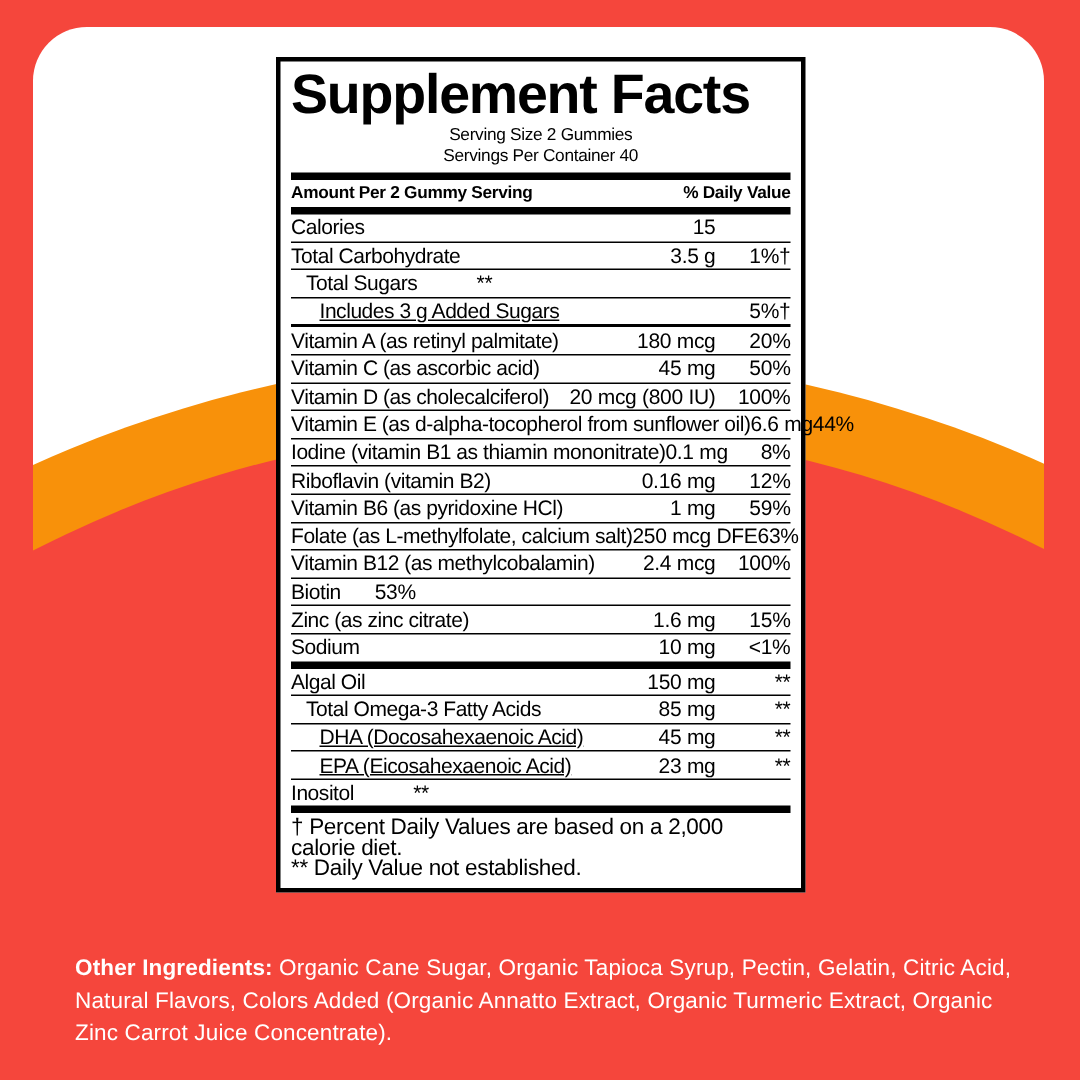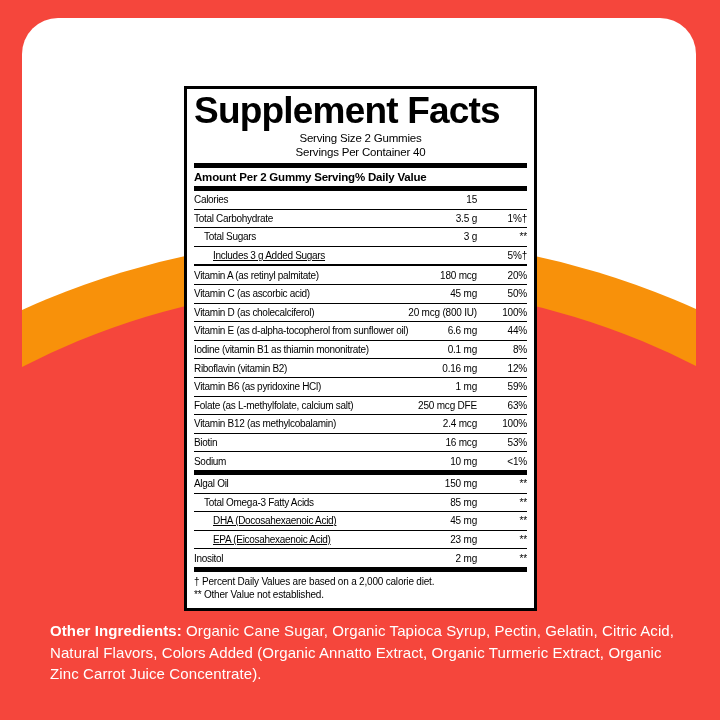--- a/index.html
+++ b/index.html
@@ -13,49 +13,49 @@
     position:absolute; left:22px; top:18px; width:674px; height:702px;
     background:#ffffff; border-radius:36px 36px 0 0; overflow:hidden;
   }
   .arc { position:absolute; border-radius:50%; }
   .arc-orange { left:-481px; top:219px; width:1638px; height:1638px; background:#F8910A; }
   .arc-red    { left:-399px; top:267px; width:1474px; height:1474px; background:#F5463C; }
 
   .panel {
     position:absolute; left:162px; top:20px; width:353px;
     background:#ffffff; border:3px solid #000; padding:2px 7px 6px 7px;
-    color:#000; z-index:5;margin-top:48px;
+    color:#000; z-index:5;
   }
   .panel-title {
     font-size:37px; font-weight:700; letter-spacing:-0.8px;
     line-height:40px; white-space:nowrap;
   }
   .serving-line { font-size:11.5px; line-height:14px; letter-spacing:-0.2px;text-align:center; }
   .bar-thick { height:5px; background:#000; }
   .bar-1 { margin-top:4px; }
   .hdr-row {
-    display:flex; align-items:center;
+    display:flex; justify-content:space-between; align-items:center;
     padding:3px 0; font-size:11.5px; font-weight:700; letter-spacing:-0.2px;
   }
   .frow {
     display:flex; align-items:center;
     padding:2.3px 0; border-top:1px solid #000;
-    font-size:10px; line-height:13px;
+    font-size:14px; line-height:13px;
   }
   .rule-none   { border-top:none; }
   .rule-medium { border-top:2.5px solid #000; }
   .fname  { white-space:nowrap; letter-spacing:-0.3px; }
   .indent-1 .fname { padding-left:10px; }
   .indent-2 .fname { padding-left:19px;text-decoration:underline; }
   .famount { flex:1; text-align:right; white-space:nowrap; letter-spacing:-0.2px; }
   .fdv     { width:50px; text-align:right; white-space:nowrap; letter-spacing:-0.2px; }
-  .footnotes { padding-top:3px; font-size:10px; line-height:13.5px; letter-spacing:-0.2px; }
+  .footnotes { padding-top:3px; font-size:15px; line-height:13.5px; letter-spacing:-0.2px; }
 
   .other-ing {
-    position:absolute; left:28px; top:602px; width:640px; z-index:6;
+    position:absolute; left:28px; top:617px; width:640px; z-index:6;
     color:#ffffff; font-size:15px; line-height:21.5px; letter-spacing:0.1px;
   }
   .other-ing b { font-weight:700; }
 </style>
 </head>
 <body>
 
 <div class="card">
   <div class="arc arc-orange"></div>
   <div class="arc arc-red"></div>
@@ -78,21 +78,20 @@
           <span class="famount">15</span>
           <span class="fdv"></span>
         </div>
         <div class="frow rule-thin indent-0">
           <span class="fname">Total Carbohydrate</span>
           <span class="famount">3.5 g</span>
           <span class="fdv">1%†</span>
         </div>
         <div class="frow rule-thin indent-1">
           <span class="fname">Total Sugars</span>
-          <span class="famount">3 g</span>
           <span class="fdv">**</span>
         </div>
         <div class="frow rule-thin indent-2">
           <span class="fname">Includes 3 g Added Sugars</span>
           <span class="famount"></span>
           <span class="fdv">5%†</span>
         </div>
         <div class="frow rule-medium indent-0">
           <span class="fname">Vitamin A (as retinyl palmitate)</span>
           <span class="famount">180 mcg</span>
@@ -133,22 +132,26 @@
           <span class="famount">250 mcg DFE</span>
           <span class="fdv">63%</span>
         </div>
         <div class="frow rule-thin indent-0">
           <span class="fname">Vitamin B12 (as methylcobalamin)</span>
           <span class="famount">2.4 mcg</span>
           <span class="fdv">100%</span>
         </div>
         <div class="frow rule-thin indent-0">
           <span class="fname">Biotin</span>
-          <span class="famount">16 mcg</span>
           <span class="fdv">53%</span>
+        </div>
+        <div class="frow rule-thin indent-0">
+          <span class="fname">Zinc (as zinc citrate)</span>
+          <span class="famount">1.6 mg</span>
+          <span class="fdv">15%</span>
         </div>
         <div class="frow rule-thin indent-0">
           <span class="fname">Sodium</span>
           <span class="famount">10 mg</span>
           <span class="fdv">&lt;1%</span>
         </div>
       </div>
 
     <div class="bar-thick"></div>
 
@@ -168,30 +171,29 @@
           <span class="famount">45 mg</span>
           <span class="fdv">**</span>
         </div>
         <div class="frow rule-thin indent-2">
           <span class="fname">EPA (Eicosahexaenoic Acid)</span>
           <span class="famount">23 mg</span>
           <span class="fdv">**</span>
         </div>
         <div class="frow rule-thin indent-0">
           <span class="fname">Inositol</span>
-          <span class="famount">2 mg</span>
           <span class="fdv">**</span>
         </div>
       </div>
 
     <div class="bar-thick"></div>
 
     <div class="footnotes">
       <div>† Percent Daily Values are based on a 2,000 calorie diet.</div>
-      <div>** Other Value not established.</div>
+      <div>** Daily Value not established.</div>
     </div>
   </div>
 
   <div class="other-ing">
     <div><b>Other Ingredients:</b><span> Organic Cane Sugar, Organic Tapioca Syrup, Pectin, Gelatin, Citric Acid,</span></div>
     <div>Natural Flavors, Colors Added (Organic Annatto Extract, Organic Turmeric Extract, Organic</div>
     <div>Zinc Carrot Juice Concentrate).</div>
   </div>
 </div>
 

